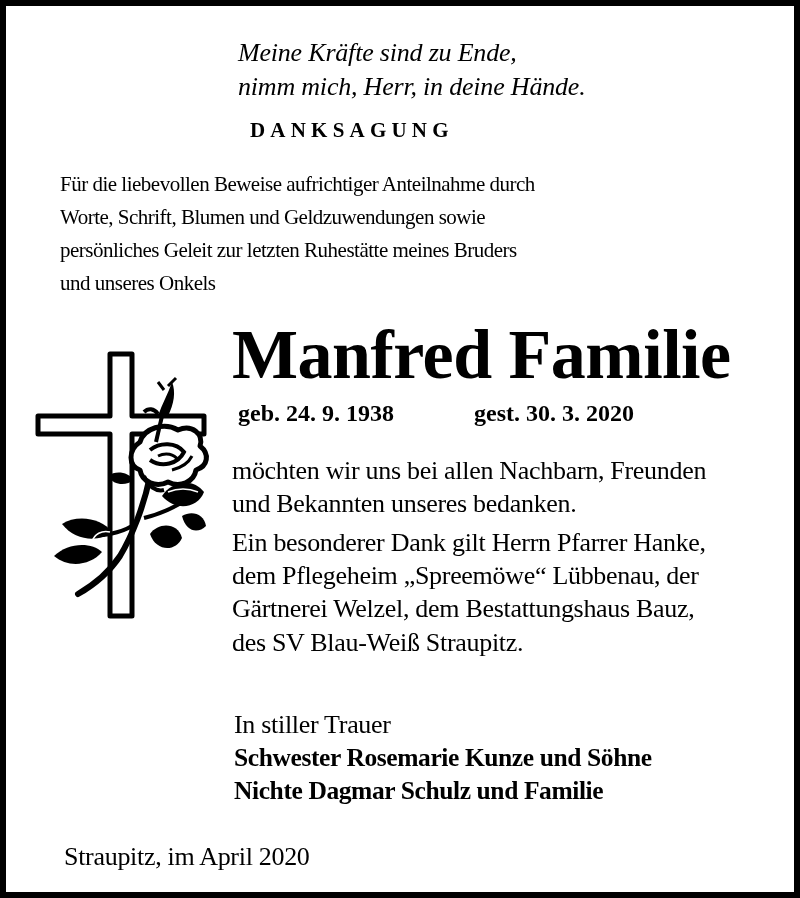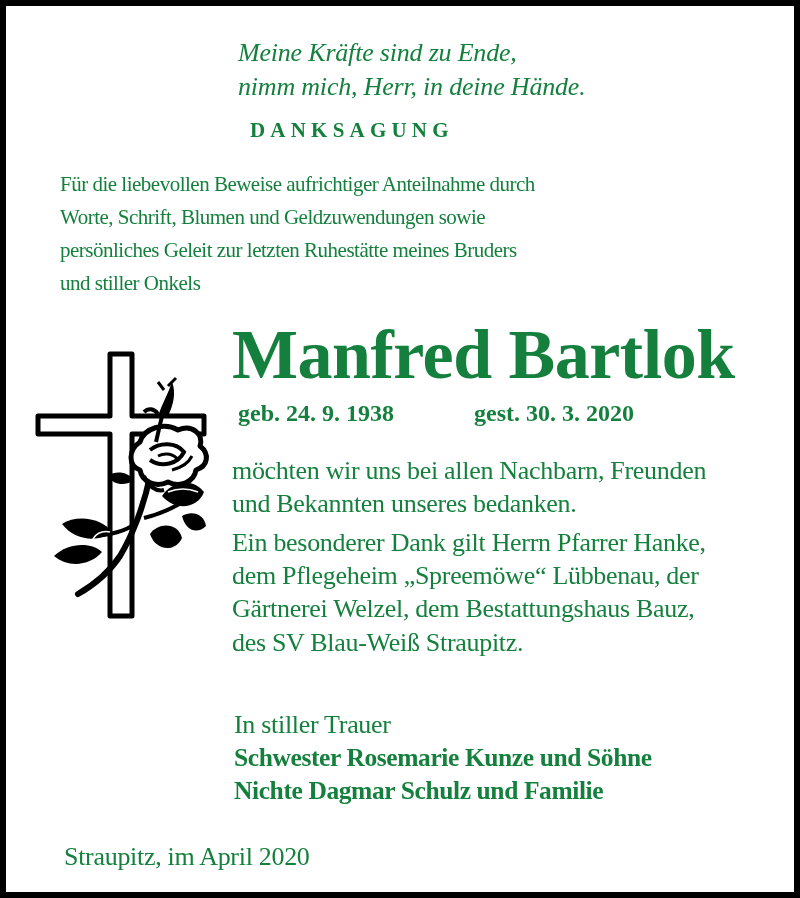--- a/index.html
+++ b/index.html
@@ -2,21 +2,21 @@
 <html><head>
   <meta charset="utf-8">
   <style>
     html, body { margin: 0; padding: 0; background: #ffffff; }
     body { width: 800px; height: 898px; overflow: hidden; }
     .frame {
       position: absolute; left: 0; top: 0;
       width: 800px; height: 898px; box-sizing: border-box;
       border: 6px solid #000000; background: #ffffff;
       font-family: "Liberation Serif", "DejaVu Serif", serif;
-      color: #15803d;
+      color: #000000;
     }
     .abs { position: absolute; white-space: nowrap; }
     .motto {
       left: 232px; top: 30px; font-style: italic; font-size: 26px; line-height: 34px;
       letter-spacing: -0.2px;
     }
     .heading {
       left: 244px; top: 112px; font-size: 21px; font-weight: bold; letter-spacing: 5.2px;
     }
     .intro {
@@ -52,21 +52,21 @@
     <span class="line">Meine Kräfte sind zu Ende,</span>
     <span class="line">nimm mich, Herr, in deine Hände.</span>
   </div>
 
   <div class="abs heading">DANKSAGUNG</div>
 
   <div class="abs intro">
     <span class="line">Für die liebevollen Beweise aufrichtiger Anteilnahme durch</span>
     <span class="line">Worte, Schrift, Blumen und Geldzuwendungen sowie</span>
     <span class="line">persönliches Geleit zur letzten Ruhestätte meines Bruders</span>
-    <span class="line">und stiller Onkels</span>
+    <span class="line">und unseres Onkels</span>
   </div>
 
   <svg class="emblem" viewBox="0 0 186 280" xmlns="http://www.w3.org/2000/svg">
 
     <g fill="#ffffff" stroke="#000000" stroke-width="5" stroke-linejoin="round">
       <path d="M78 8 L100 8 L100 70 L172 70 L172 88 L100 88 L100 270 L78 270 L78 88 L6 88 L6 70 L78 70 Z"></path>
     </g>
 
     <path d="M118 130 C112 160, 100 190, 88 210 C76 228, 60 240, 46 248" stroke="#000" stroke-width="6" fill="none" stroke-linecap="round"></path>
     <path d="M100 180 C90 186, 70 192, 52 188" stroke="#000" stroke-width="4" fill="none"></path>
@@ -89,21 +89,21 @@
     <path d="M112 130 C116 140, 124 146, 132 144" stroke="#000" stroke-width="4" fill="none"></path>
 
     <path d="M126 70 C130 58, 136 48, 140 36 C144 46, 142 58, 136 70 Z" fill="#000"></path>
     <path d="M136 40 L144 32 M132 44 L126 36" stroke="#000" stroke-width="3"></path>
     <path d="M112 66 C116 62, 122 62, 126 68" stroke="#000" stroke-width="4" fill="none"></path>
     <path d="M130 70 L124 96" stroke="#000" stroke-width="4"></path>
 
     <path d="M76 130 C84 124, 96 126, 102 134 C94 140, 82 140, 76 130 Z" fill="#000"></path>
   </svg>
 
-  <div class="abs name">Manfred Bartlok</div>
+  <div class="abs name">Manfred Familie</div>
 
   <div class="abs dates">
     <span class="born">geb. 24. 9. 1938</span><span class="died">gest. 30. 3. 2020</span>
   </div>
 
   <div class="abs body1">
     <span class="line">möchten wir uns bei allen Nachbarn, Freunden</span>
     <span class="line">und Bekannten unseres bedanken.</span>
   </div>
 

